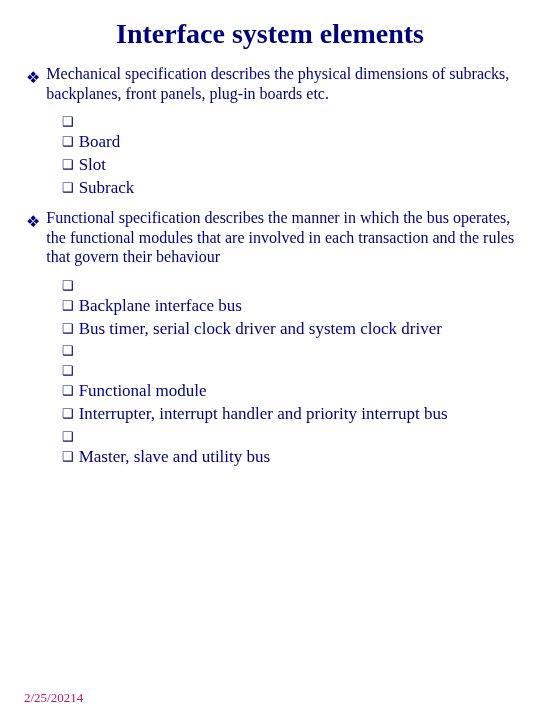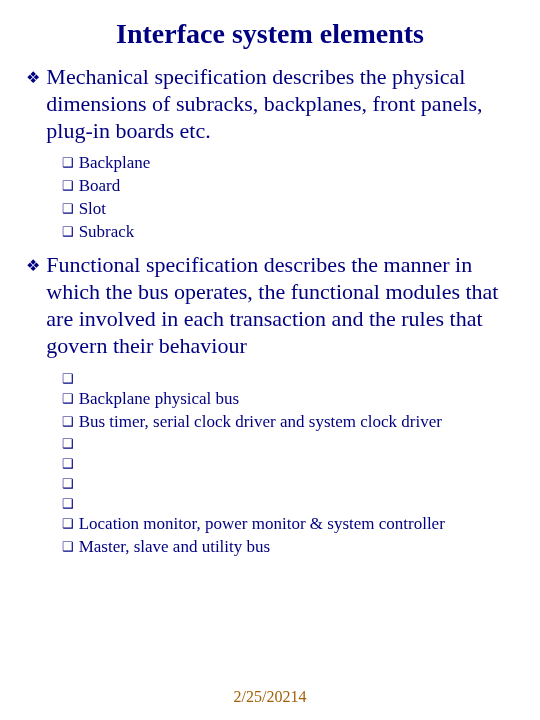--- a/index.html
+++ b/index.html
@@ -25,21 +25,21 @@
     padding-left: 2px;
   }
   .bullet-l1 .icon {
     flex: 0 0 auto;
     font-size: 16px;
     color: #000080;
     margin-right: 6px;
     margin-top: 4px;
   }
   .bullet-l1 .text {
-    font-size: 22px;
+    font-size: 16px;
     line-height: 1.22;
     color: #000080;
   }
   .sublist {
     margin-left: 38px;
     margin-bottom: 10px;
   }
   .bullet-l2 {
     display: flex;
     align-items: flex-start;
@@ -57,42 +57,41 @@
     line-height: 1.28;
     color: #000080;
   }
   .footer {
     position: absolute;
     left: 0;
     bottom: 14px;
     width: 540px;
     padding: 0 24px;
     display: flex;
-    justify-content: center;
+    justify-content: flex-start;
     align-items: baseline;
-    color: #a16207;
-    font-size: 16px;
+    color: #be185d;
+    font-size: 13px;
   }
   .footer .center { flex: 1; text-align: center; }
   .footer .right { flex: 0 0 auto; }
   .footer .left { flex: 0 0 auto; }
 </style>
 </head>
 <body>
 
 <h1 class="title">Interface system elements</h1>
 
 <div class="bullet-l1">
   <span class="icon">❖</span>
   <span class="text">Mechanical specification describes the physical dimensions of subracks, backplanes, front panels, plug-in boards etc.</span>
 </div>
 <div class="sublist">
   <div class="bullet-l2">
     <span class="icon">❑</span>
-    <span class="text">Backplane</span>
   </div>
   <div class="bullet-l2">
     <span class="icon">❑</span>
     <span class="text">Board</span>
   </div>
   <div class="bullet-l2">
     <span class="icon">❑</span>
     <span class="text">Slot</span>
   </div>
   <div class="bullet-l2">
@@ -104,41 +103,42 @@
 <div class="bullet-l1">
   <span class="icon">❖</span>
   <span class="text">Functional specification describes the manner in which the bus operates, the functional modules that are involved in each transaction and the rules that govern their behaviour</span>
 </div>
 <div class="sublist">
   <div class="bullet-l2">
     <span class="icon">❑</span>
   </div>
   <div class="bullet-l2">
     <span class="icon">❑</span>
-    <span class="text">Backplane physical bus</span>
+    <span class="text">Backplane interface bus</span>
   </div>
   <div class="bullet-l2">
     <span class="icon">❑</span>
     <span class="text">Bus timer, serial clock driver and system clock driver</span>
   </div>
   <div class="bullet-l2">
     <span class="icon">❑</span>
   </div>
   <div class="bullet-l2">
     <span class="icon">❑</span>
   </div>
   <div class="bullet-l2">
     <span class="icon">❑</span>
+    <span class="text"> Functional module</span>
   </div>
   <div class="bullet-l2">
     <span class="icon">❑</span>
+    <span class="text">Interrupter, interrupt handler and priority interrupt bus</span>
   </div>
   <div class="bullet-l2">
     <span class="icon">❑</span>
-    <span class="text">Location monitor, power monitor &amp; system controller</span>
   </div>
   <div class="bullet-l2">
     <span class="icon">❑</span>
     <span class="text">Master, slave and utility bus</span>
   </div>
 </div>
 
 <div class="footer">
   <span class="left">2/25/2021</span>
   <span class="right">4</span>

